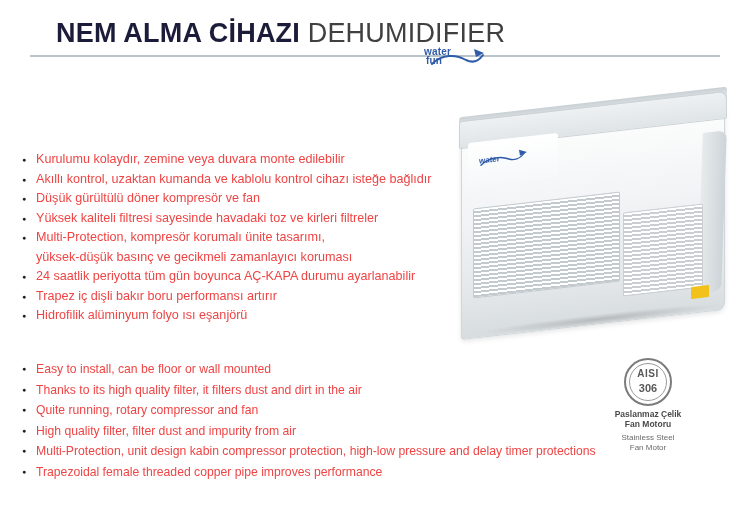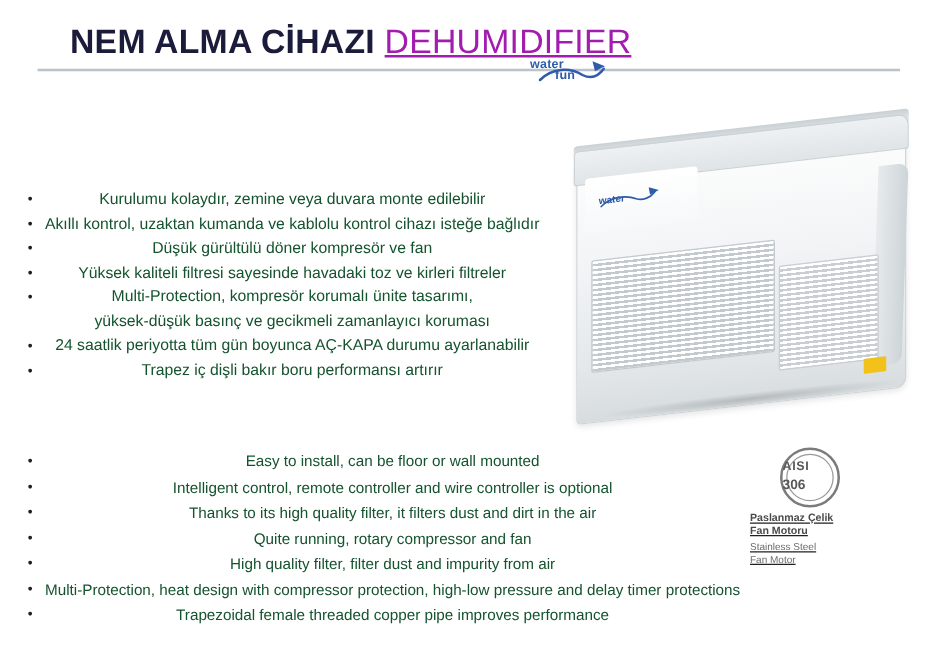--- a/index.html
+++ b/index.html
@@ -28,22 +28,21 @@
     letter-spacing: 0.2px;
     white-space: nowrap;
   }
   .title-strong {
     font-weight: bold;
     color: #1b1b3a;
     margin-left: 26px;
   }
   .title-light {
     font-weight: normal;
-    color: #a21caf;
-    text-decoration: underline;
+    color: #404040;
   }
   .header-rule {
     margin-top: 6px;
     width: 690px;
     height: 2px;
     background: #b9c3cc;
   }
 
   
   .brand {
@@ -59,21 +58,21 @@
     top: 4px;
     font-size: 10px;
     font-weight: bold;
     color: #2f5ba8;
     letter-spacing: 0.2px;
     line-height: 9px;
   }
   .brand-text .b2 {
     display: block;
     color: #2f5ba8;
-    margin-left: 20px;
+    margin-left: 2px;
   }
   .brand-swoosh {
     position: absolute;
     left: 6px;
     top: 0px;
   }
 
   
   .list {
     position: absolute;
@@ -85,23 +84,22 @@
   .list ul {
     list-style: none;
     margin: 0;
     padding: 0;
   }
   .list li {
     position: relative;
     padding-left: 14px;
     font-size: 12.6px;
     line-height: 19.5px;
-    color: #14532d;
+    color: #ef4444;
     white-space: pre-line;
-    text-align: center;
   }
   .list li::before {
     content: "\25CF";
     position: absolute;
     left: 0;
     top: 0;
     font-size: 7px;
     line-height: 19.5px;
     color: #231f20;
   }
@@ -237,22 +235,21 @@
     background: radial-gradient(ellipse at center, rgba(0,0,0,0.16) 0%, rgba(0,0,0,0) 72%);
     transform: skewY(-6.5deg);
   }
 
   
   .badge {
     position: absolute;
     left: 600px;
     top: 358px;
     width: 96px;
-    text-align: left;
-    text-decoration: underline;
+    text-align: center;
   }
   .badge-circle {
     width: 44px;
     height: 44px;
     margin: 0 auto;
     border-radius: 50%;
     border: 2px solid #7b7b7b;
     position: relative;
     background: #ffffff;
   }
@@ -327,31 +324,31 @@
 <div class="list list-tr">
   <ul>
     <li>Kurulumu kolaydır, zemine veya duvara monte edilebilir</li>
     <li>Akıllı kontrol, uzaktan kumanda ve kablolu kontrol cihazı isteğe bağlıdır</li>
     <li>Düşük gürültülü döner kompresör ve fan</li>
     <li>Yüksek kaliteli filtresi sayesinde havadaki toz ve kirleri filtreler</li>
     <li>Multi-Protection, kompresör korumalı ünite tasarımı,
 yüksek-düşük basınç ve gecikmeli zamanlayıcı koruması</li>
     <li>24 saatlik periyotta tüm gün boyunca AÇ-KAPA durumu ayarlanabilir</li>
     <li>Trapez iç dişli bakır boru performansı artırır</li>
+    <li>Hidrofilik alüminyum folyo ısı eşanjörü</li>
   </ul>
 </div>
 
 <div class="list list-en">
   <ul>
     <li>Easy to install, can be floor or wall mounted</li>
-    <li>Intelligent control, remote controller and wire controller is optional</li>
     <li>Thanks to its high quality filter, it filters dust and dirt in the air</li>
     <li>Quite running, rotary compressor and fan</li>
     <li>High quality filter, filter dust and impurity from air</li>
-    <li>Multi-Protection, heat design with compressor protection, high-low pressure and delay timer protections</li>
+    <li>Multi-Protection, unit design kabin compressor protection, high-low pressure and delay timer protections</li>
     <li>Trapezoidal female threaded copper pipe improves performance</li>
   </ul>
 </div>
 
 <div class="product">
   <div class="unit-topface"></div>
   <div class="unit-body"></div>
   <div class="unit-side"></div>
   <div class="unit-top"></div>
   <div class="unit-panel"></div>

